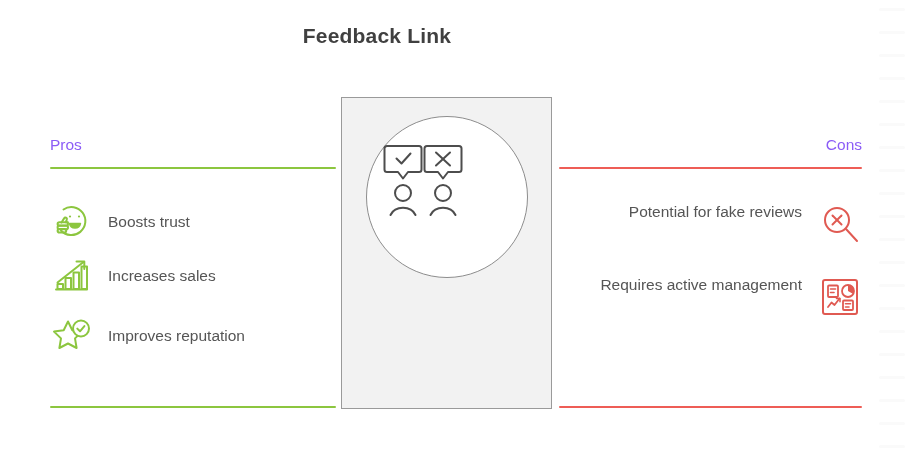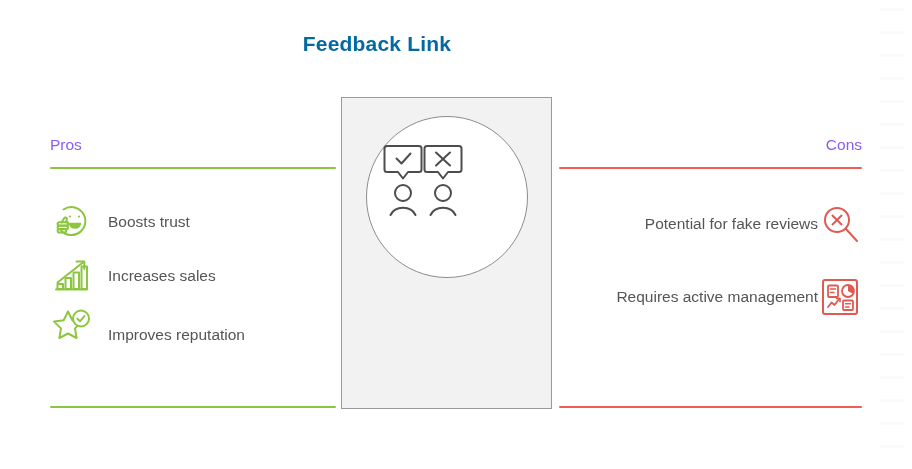--- a/index.html
+++ b/index.html
@@ -16,26 +16,26 @@
     width: 912px;
     height: 469px;
     background: #ffffff;
     overflow: hidden;
   }
 
   
   #title {
     position: absolute;
     left: 0;
-    top: 32px;
+    top: 24px;
     width: 754px;
     text-align: center;
     font-size: 21px;
     font-weight: bold;
-    color: #0369a1;
+    color: #404040;
     letter-spacing: 0.2px;
   }
 
   
   .col-header {
     position: absolute;
     font-size: 15.5px;
     color: #8b5cf6;
   }
   #pros-header {
@@ -103,31 +103,30 @@
     width: 286px;
   }
   .pro-icon { flex: 0 0 auto; width: 44px; height: 40px; }
   .pro-label {
     font-size: 15.5px;
     color: #555555;
     line-height: 1.35;
   }
   #pro-0 { top: 202px; }
   #pro-1 { top: 256px; }
-  #pro-2 { top: 306px; align-items: flex-end; }
+  #pro-2 { top: 316px; align-items: center; }
   #pro-2 .pro-label { padding-top: 1px; }
 
   
   .con-item {
     position: absolute;
     right: 50px;
     display: flex;
-    align-items: center;
     justify-content: flex-end;
-    gap: 0;
+    gap: 16px;
     width: 303px;
   }
   .con-label {
     font-size: 15.5px;
     color: #555555;
     line-height: 1.35;
     text-align: right;
   }
   .con-icon { flex: 0 0 auto; width: 44px; height: 44px; }
   #con-0 { top: 202px; }

